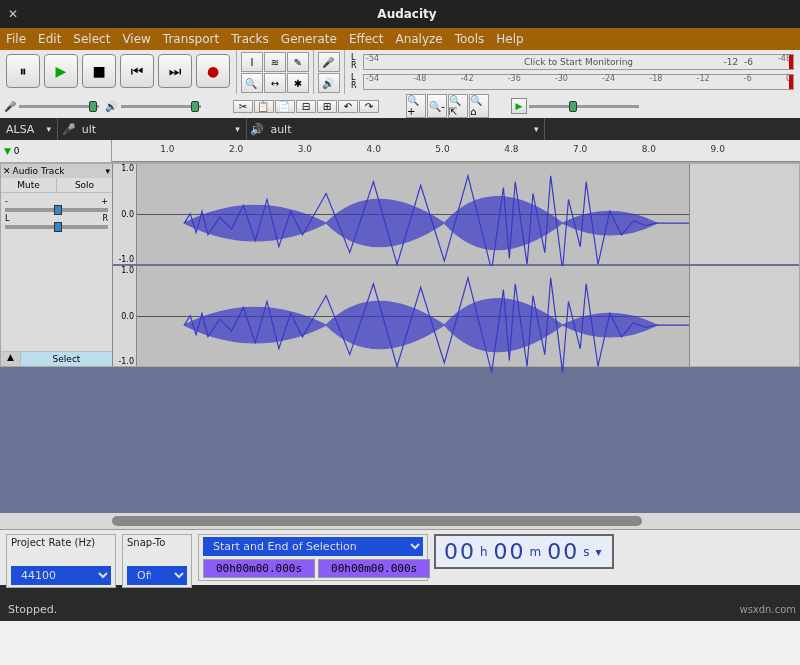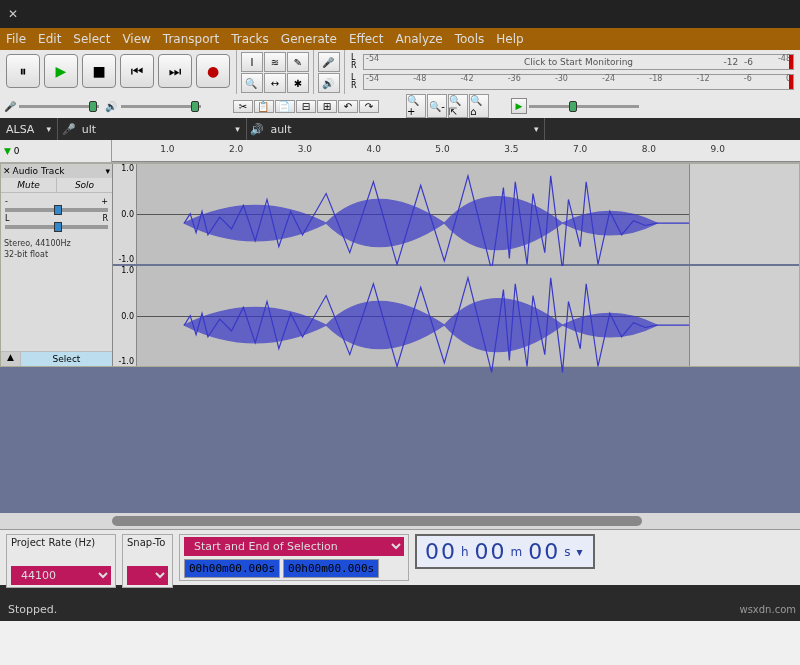--- a/index.html
+++ b/index.html
@@ -34,21 +34,21 @@
 .combo { background: #2a2a2a; border: none; color: #ddd; padding: 2px 22px 2px 6px; font-size: 11px; appearance: none; position: relative; }
 .combo-wrap { position: relative; display: flex; align-items: center; border-right: 1px solid #555; height: 100%; }
 .combo-wrap::after { content: "▾"; position: absolute; right: 6px; color: #ddd; font-size: 9px; pointer-events: none; }
 .timeline { display: flex; background: #e8e8e8; height: 22px; font-size: 9px; }
 .timeline .gutter { width: 112px; border-right: 1px solid #999; display: flex; align-items: center; padding-left: 4px; }
 .timeline .ruler { flex: 1; position: relative; border-bottom: 1px solid #888; }
 .timeline .tick { position: absolute; top: 4px; font-size: 9px; color: #333; }
 .workspace { background: #6b7394; height: 366px; display: flex; flex-direction: column; }
 .track { display: flex; height: 204px; border: 1px solid #aa9; background: #bfbfbf; }
 .trackhead { width: 112px; background: #dcdcdc; border-right: 1px solid #888; font-size: 9px; display: flex; flex-direction: column; }
-.th-row { display: flex; border-bottom: 1px solid #bbb; font-style: italic; }
+.th-row { display: flex; border-bottom: 1px solid #bbb; }
 .th-row .cell { flex: 1; text-align: center; padding: 2px; border-right: 1px solid #bbb; cursor: pointer; }
 .th-row .cell:last-child { border-right: none; }
 .th-name { background: #ccc; padding: 2px; display: flex; align-items: center; gap: 2px; }
 .pan { padding: 4px; }
 .pan .prow { display: flex; justify-content: space-between; font-size: 8px; }
 .pan .bar { height: 4px; background: #999; position: relative; margin: 2px 0; }
 .pan .knob { position: absolute; top: -3px; width: 8px; height: 10px; background: #38c; border: 1px solid #333; }
 .th-info { font-size: 8px; padding: 3px; color: #333; line-height: 11px; }
 .th-foot { margin-top: auto; display: flex; border-top: 1px solid #bbb; }
 .th-foot .a { width: 20px; text-align: center; border-right: 1px solid #bbb; cursor: pointer; background: #ccc; }
@@ -60,32 +60,33 @@
 .yscale span { position: absolute; right: 2px; }
 .wave { flex: 1; position: relative; background: #bfbfbf; }
 .wave .mid { position: absolute; top: 50%; left: 0; right: 0; height: 1px; background: #555; }
 .wave svg { position: absolute; inset: 0; }
 .endpad { position: absolute; right: 0; top: 0; bottom: 0; width: 110px; background: #d0d0d0; border-left: 1px solid #888; }
 .scrollh { height: 16px; background: #d8d8d8; display: flex; align-items: center; padding: 0 112px 0 112px; }
 .scrollh .thumb { height: 10px; background: #888; border-radius: 5px; width: 530px; }
 .bottombar { background: #e8e8e8; border-top: 1px solid #999; padding: 4px 6px; display: flex; gap: 6px; align-items: flex-start; font-size: 10px; height: 56px; }
 .bgroup { border: 1px solid #aaa; padding: 2px 4px; background: #e8e8e8; }
 .bgroup .lbl { font-size: 10px; color: #222; margin-bottom: 18px; }
-.bgroup select, .bgroup .dc { background: #be185d; color: #ddd; border: none; padding: 2px 20px 2px 6px; font-size: 11px; width: 100%; }
-.digbox { border: 1px solid #999; background: #1d4ed8; padding: 2px 4px; font-family: monospace; font-size: 11px; display: flex; align-items: center; gap: 1px; }
+.bgroup select, .bgroup .dc { background: #1d4ed8; color: #ddd; border: none; padding: 2px 20px 2px 6px; font-size: 11px; width: 100%; }
+.digbox { border: 1px solid #999; background: #8b5cf6; padding: 2px 12px; font-family: monospace; font-size: 11px; display: flex; align-items: center; gap: 1px; }
 .bigtime { border: 2px solid #666; background: #e8ecf8; padding: 3px 8px; font-family: monospace; font-size: 22px; color: #2840a0; letter-spacing: 2px; display: flex; align-items: center; gap: 4px; }
 .bigtime .u { font-size: 12px; color: #2840a0; }
 .status { background: #2a2a2a; color: #ccc; font-size: 11px; padding: 18px 8px; height: 20px; }
 .watermark { position: fixed; right: 4px; bottom: 50px; font-size: 10px; color: #999; }
 </style>
 </head>
 <body>
 
 <div class="titlebar">
   <span class="close">✕</span>
+  <span class="title">Audacity</span>
 </div>
 
 <div class="menubar">
   <span>File</span>
   <span>Edit</span>
   <span>Select</span>
   <span>View</span>
   <span>Transport</span>
   <span>Tracks</span>
   <span>Generate</span>
@@ -195,21 +196,21 @@
     <div class="combo-wrap" style="padding-left:4px">🔊 <select class="combo" style="flex:1;width:280px"><option>ault</option></select></div>
   </div>
   <div class="timeline">
     <div class="gutter"><span style="color:#0a0">▼</span>&nbsp;<span>0</span></div>
     <div class="ruler">
       <span class="tick" style="left:7%">1.0</span>
       <span class="tick" style="left:17%">2.0</span>
       <span class="tick" style="left:27%">3.0</span>
       <span class="tick" style="left:37%">4.0</span>
       <span class="tick" style="left:47%">5.0</span>
-      <span class="tick" style="left:57%">3.5</span>
+      <span class="tick" style="left:57%">4.8</span>
       <span class="tick" style="left:67%">7.0</span>
       <span class="tick" style="left:77%">8.0</span>
       <span class="tick" style="left:87%">9.0</span>
     </div>
   </div>
 </div>
 
 <div class="workspace">
   <div class="track">
     <div class="trackhead">
@@ -231,24 +232,20 @@
             <div class="knob" style="left:48%"></div>
           </div>
         <div class="prow">
             <span>L</span>
             <span>R</span>
           </div>
         <div class="bar">
             <div class="knob" style="left:48%"></div>
           </div>
       </div>
-      <div class="th-info">
-        <div>Stereo, 44100Hz</div>
-        <div>32-bit float</div>
-      </div>
       <div class="th-foot">
         <div class="a">▲</div>
         <div class="sel">Select</div>
       </div>
     </div>
     <div class="channels">
       <div class="channel">
         <div class="yscale">
           <span style="top:0">1.0</span>
           <span style="top:46%">0.0</span>
@@ -288,21 +285,21 @@
   <div class="scrollh">
       <div class="thumb"></div>
     </div>
 </div>
 
 <div class="bottombar">
   <div class="bgroup" style="width:110px">
     <div class="lbl">Project Rate (Hz)</div>
     <select class="dc"><option>44100</option></select>
   </div>
-  <div class="bgroup" style="width:51px">
+  <div class="bgroup" style="width:70px">
     <div class="lbl">Snap-To</div>
     <select class="dc"><option>Off</option></select>
   </div>
   <div class="bgroup" style="width:230px">
     <select class="dc" style="width:100%"><option>Start and End of Selection</option></select>
     <div style="display:flex;gap:3px;margin-top:3px">
       <div class="digbox">00h00m00.000s</div>
       <div class="digbox">00h00m00.000s</div>
     </div>
   </div>

